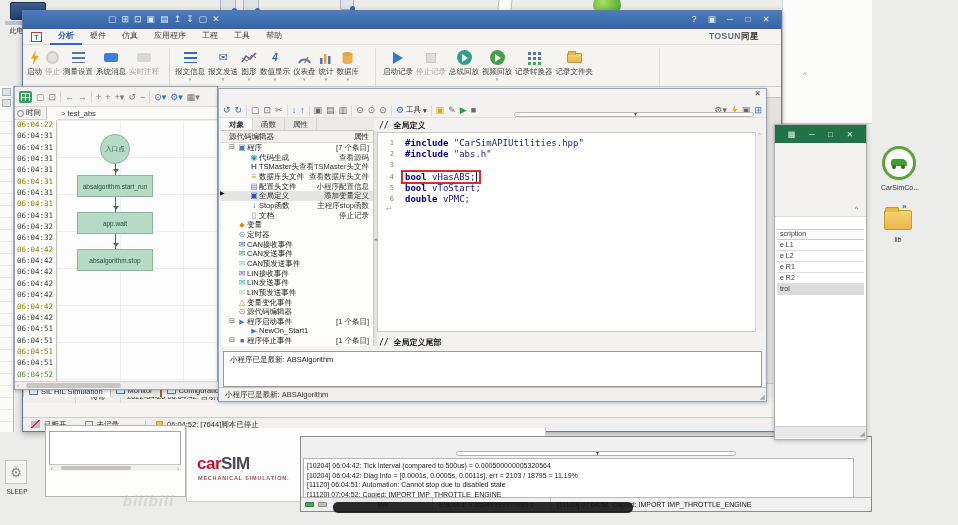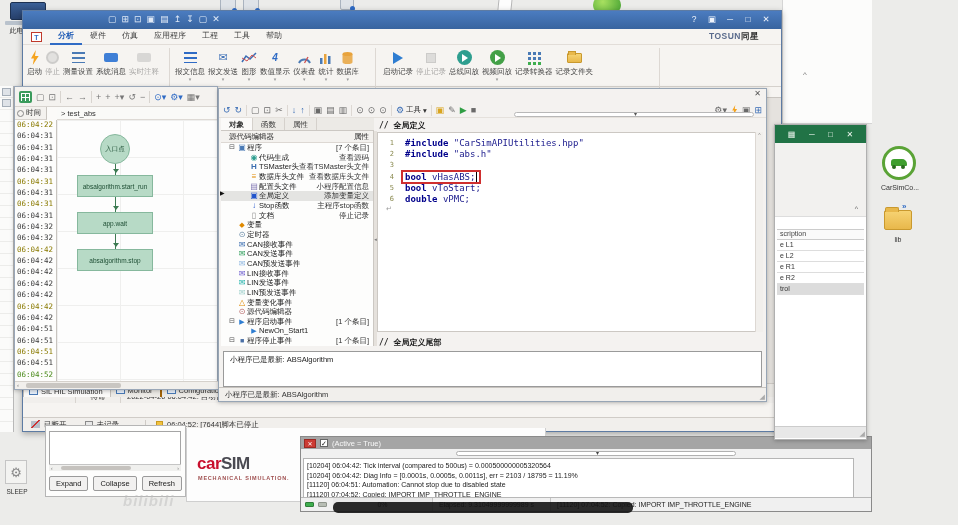--- a/index.html
+++ b/index.html
@@ -794,41 +794,29 @@
     </div>
   </div>
 
   <div class="a" id="ctlwin" style="left:45px;top:425px;width:141px;height:72px">
     <div class="sunken" style="left:3px;top:5px;width:132px;height:40px"></div>
     <div class="hscroll" style="left:3px;top:38px;width:132px;height:7px">
       <span style="margin-left:2px">‹</span>
         <span class="hthumb" style="width:70px"></span>
         <span style="margin-left:auto;margin-right:2px">›</span>
     </div>
-    <div class="a" style="left:3px;top:50px;display:flex">
-
-    <span class="cbtn">Expand</span>
-        <span class="cbtn">Collapse</span>
-        <span class="cbtn">Refresh</span>
-        <span class="cbtn">Reset</span>
-      </div>
   </div>
   <div class="a" id="splash" style="left:186px;top:428px;width:360px;height:74px">
     <div class="a carsimlogo" style="left:10px;top:26px">
       <span class="red">car</span><span class="dk">SIM</span>
     </div>
     <div class="a carsimsub" style="left:11px;top:47px">MECHANICAL SIMULATION.</div>
   </div>
 
   <div class="a" id="conwin" style="left:300px;top:436px;width:572px;height:76px">
-    <div class="contitle">
-      <span class="conx">✕</span>
-      <span class="conchk">✓</span>
-      <span class="t">(Active = True)</span>
-    </div>
     <div class="conslider" style="left:155px;top:14px;width:280px"></div>
     <div class="conlog" style="left:2px;top:21px;width:551px;height:40px">
 
     <div class="lg">[10204] 06:04:42: Tick interval (compared to 500us) = 0.000500000005320564</div>
         <div class="lg">[10204] 06:04:42: Diag Info = [0.0001s, 0.0005s, 0.0011s], err = 2103 / 18795 = 11.19%</div>
         <div class="lg">[11120] 06:04:51: Automation: Cannot stop due to disabled state</div>
         <div class="lg">[11120] 07:04:52: Copied: IMPORT IMP_THROTTLE_ENGINE</div>
       </div>
     <div class="constatus">
       <span class="led"></span>

